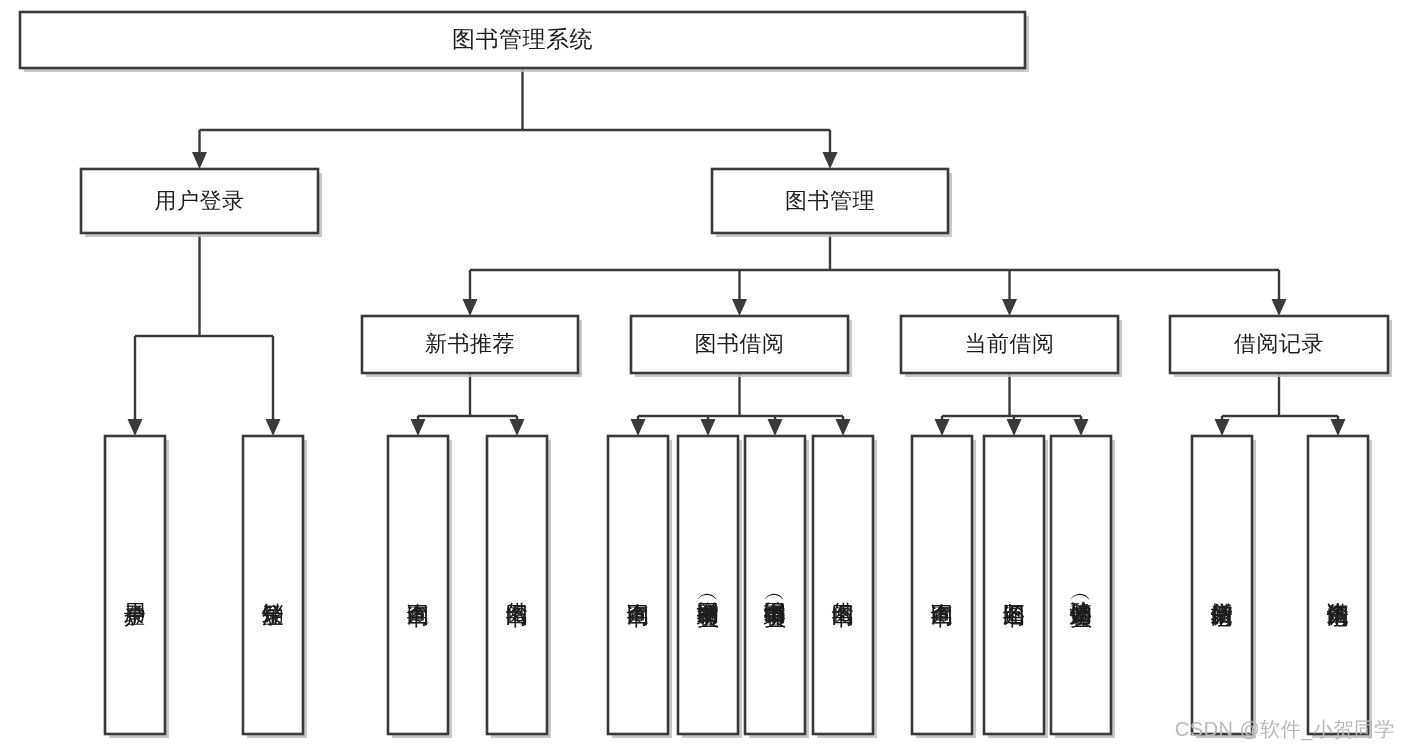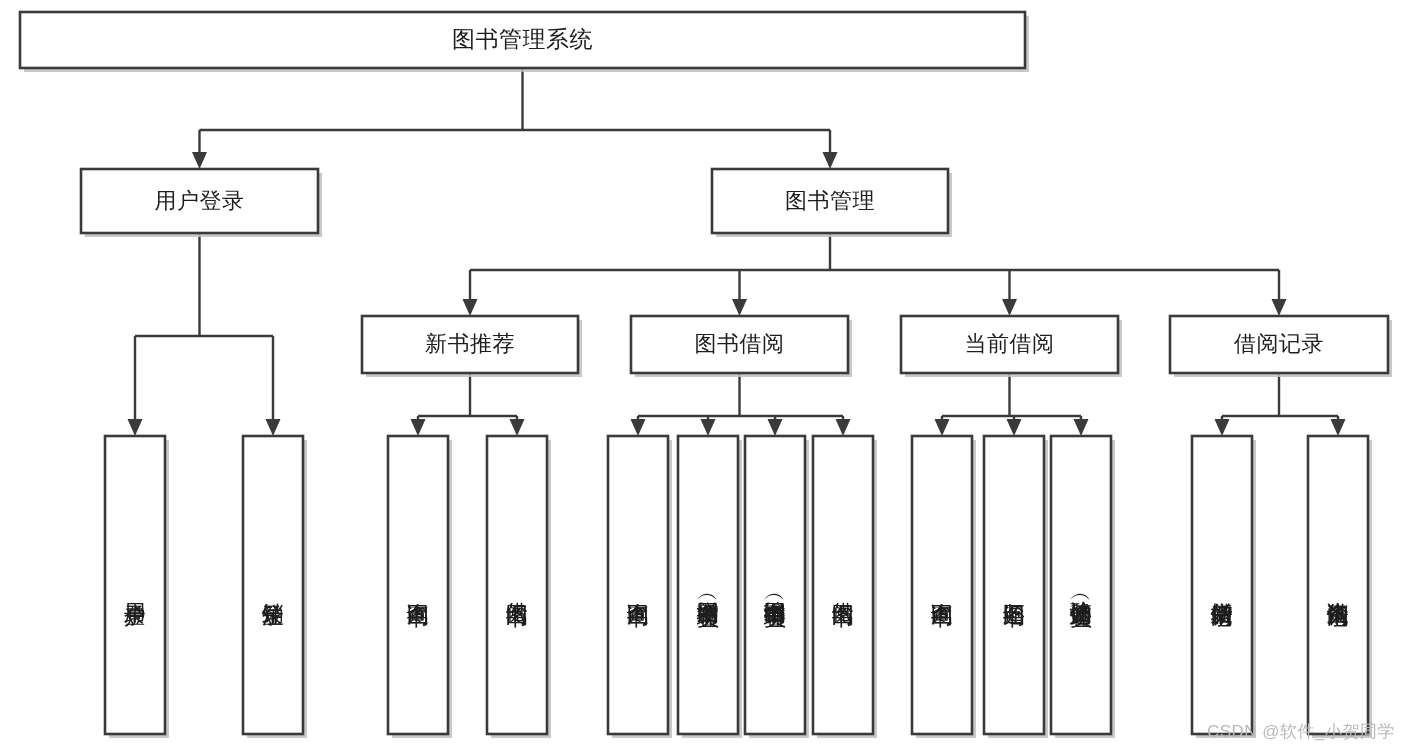--- a/index.html
+++ b/index.html
@@ -76,21 +76,21 @@
     white-space: nowrap;
     text-align: center;
     pointer-events: none;
     user-select: none;
   }
   .watermark {
     position: absolute;
     right: 10px;
     bottom: 4px;
     font-family: "Liberation Sans", "DejaVu Sans", sans-serif;
-    font-size: 17px;
+    font-size: 20px;
     color: #b9b9b9;
     white-space: nowrap;
     letter-spacing: 0.5px;
   }
 </style>
 </head>
 <body>
 
 <div id="diagram-root">
 

